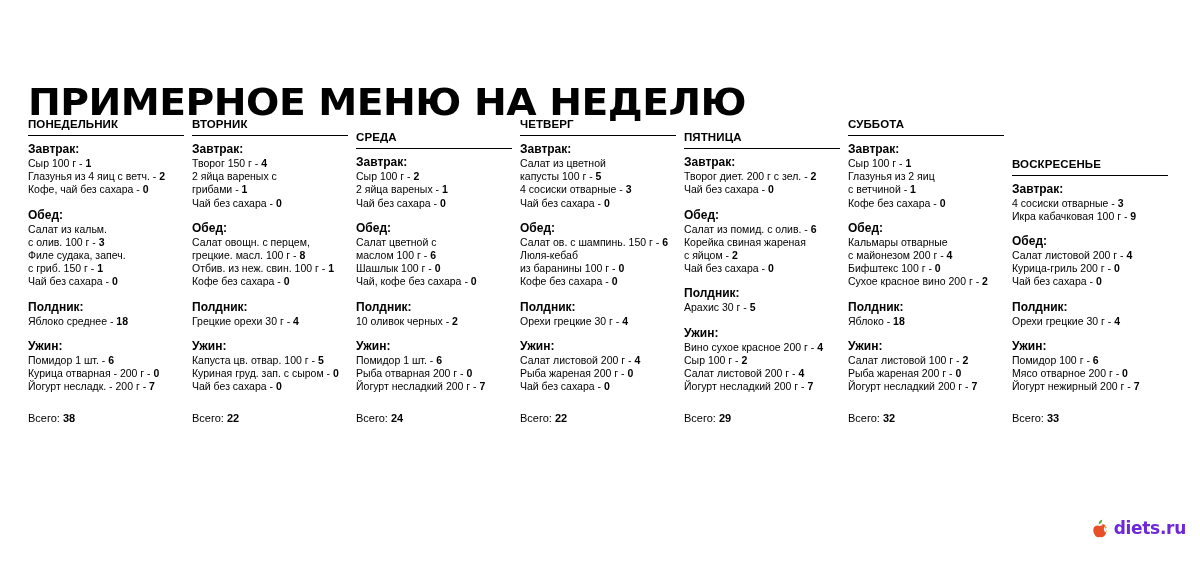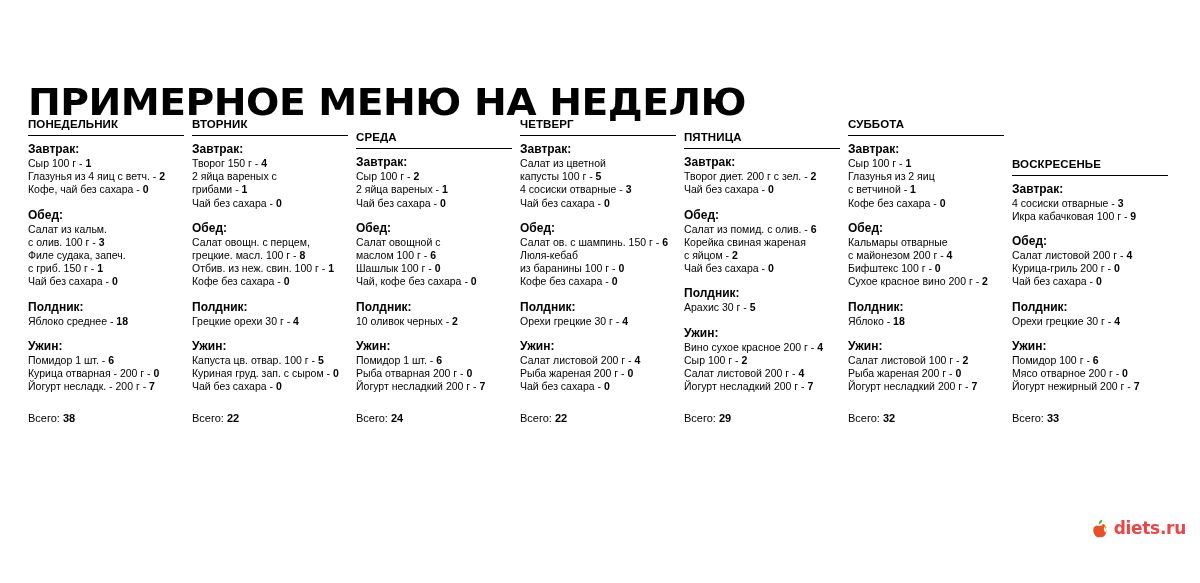--- a/index.html
+++ b/index.html
@@ -96,21 +96,21 @@
   }
   .logo-mark {
     position: relative;
     width: 20px;
     height: 20px;
   }
   .logo-text {
     font-family: "DejaVu Sans", sans-serif;
     font-weight: 700;
     font-size: 17px;
-    color: #ef4444;
+    color: #6d28d9;
     letter-spacing: -0.3px;
   }
 </style>
 </head>
 <body>
 
 <div class="page">
 
   <h1 class="title">ПРИМЕРНОЕ МЕНЮ НА НЕДЕЛЮ</h1>
 
@@ -177,21 +177,21 @@
         <div class="day-name">СРЕДА</div>
         <div class="rule"></div>
         <div class="meal">
           <div class="meal-name">Завтрак:</div>
           <div class="meal-line"><span>Сыр 100 г - </span><b>2</b></div>
           <div class="meal-line"><span>2 яйца вареных - </span><b>1</b></div>
           <div class="meal-line"><span>Чай без сахара - </span><b>0</b></div>
         </div>
         <div class="meal">
           <div class="meal-name">Обед:</div>
-          <div class="meal-line"><span>Салат овощной с</span><b></b></div>
+          <div class="meal-line"><span>Салат цветной с</span><b></b></div>
           <div class="meal-line"><span>маслом 100 г - </span><b>6</b></div>
           <div class="meal-line"><span>Шашлык 100 г - </span><b>0</b></div>
           <div class="meal-line"><span>Чай, кофе без сахара - </span><b>0</b></div>
         </div>
         <div class="meal">
           <div class="meal-name">Полдник:</div>
           <div class="meal-line"><span>10 оливок черных - </span><b>2</b></div>
         </div>
         <div class="meal">
           <div class="meal-name">Ужин:</div>

